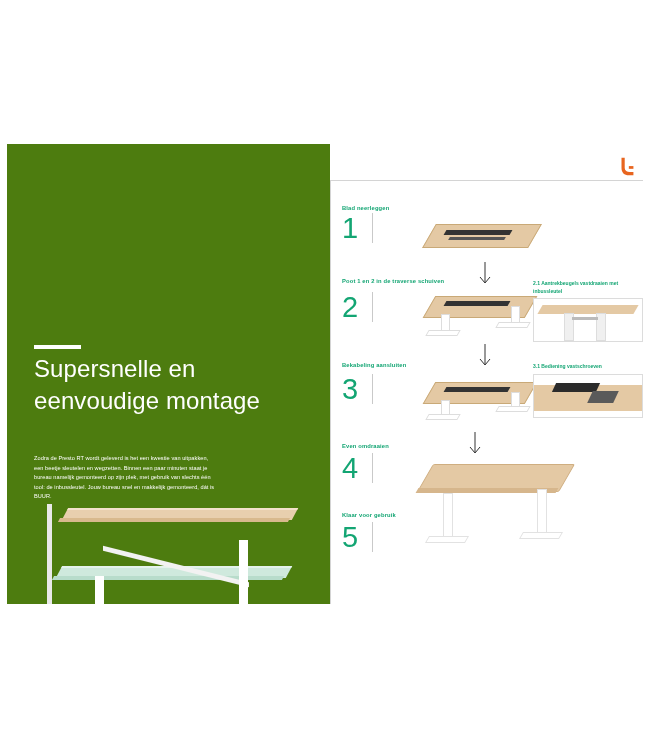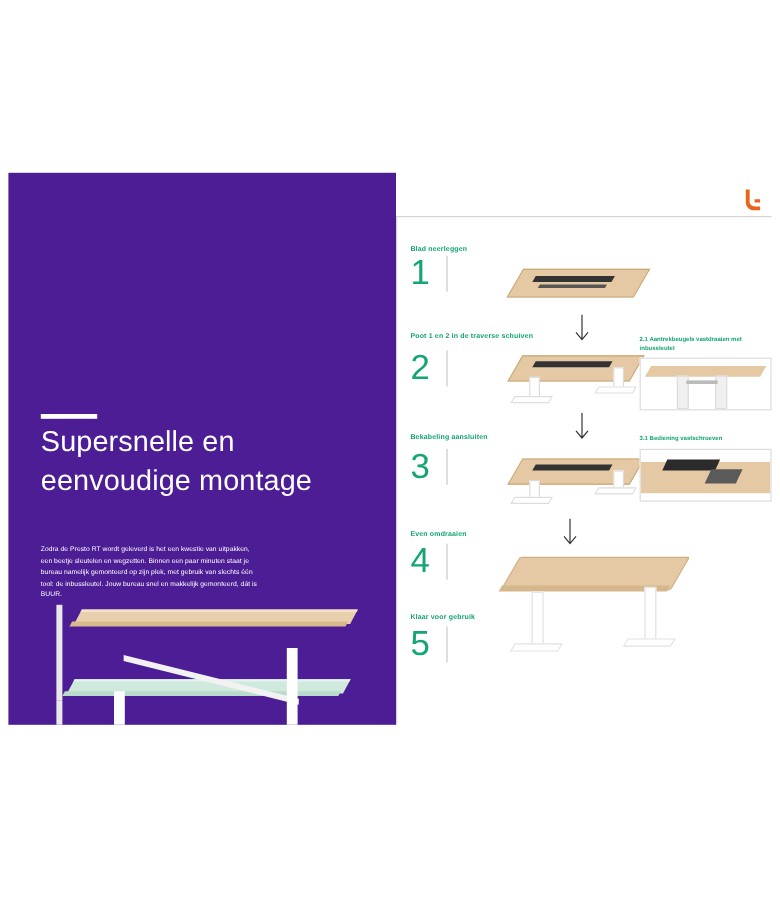--- a/index.html
+++ b/index.html
@@ -19,21 +19,21 @@
     height: 750px;
     background: #ffffff;
   }
   
   .green-panel {
     position: absolute;
     left: 7px;
     top: 144px;
     width: 323px;
     height: 460px;
-    background: #4c1d95;
+    background: #4d7c0f;
     overflow: hidden;
   }
   .rule {
     position: absolute;
     left: 27px;
     top: 201px;
     width: 47px;
     height: 4px;
     background: #ffffff;
   }

